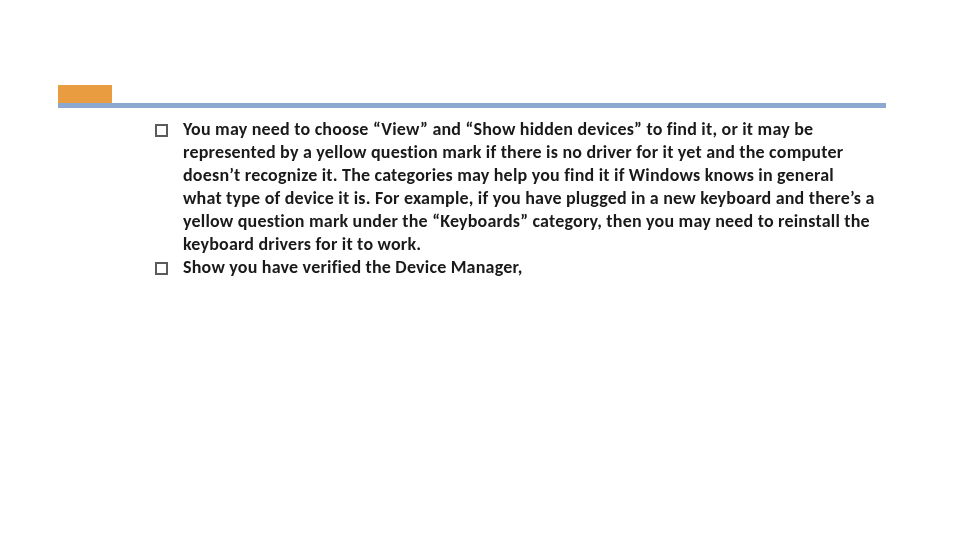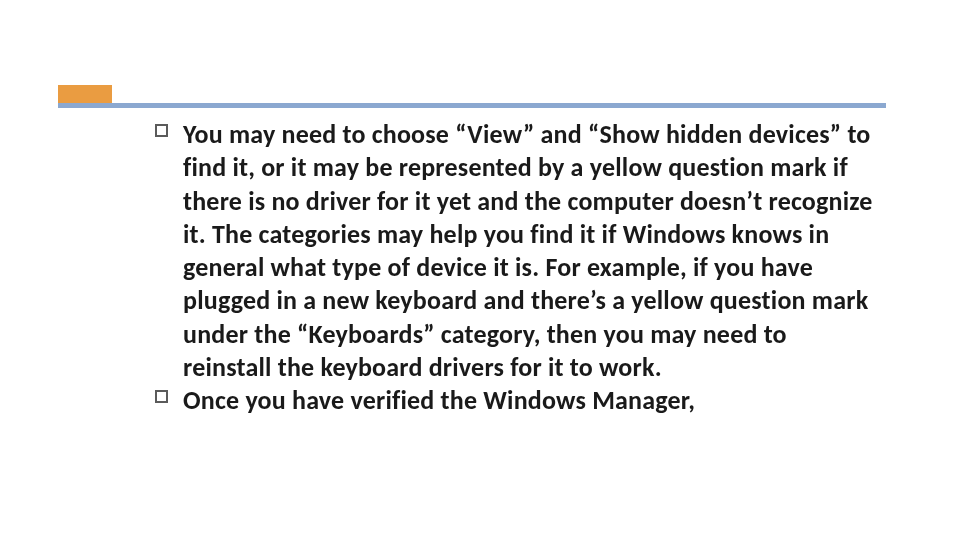--- a/index.html
+++ b/index.html
@@ -55,35 +55,35 @@
       left: 0;
       top: 6px;
       width: 13px;
       height: 13px;
       border: 2px solid #5b5b5b;
       background: transparent;
     }
     .bullet-text {
       font-family: "Gill Sans", "Gill Sans MT", Calibri, sans-serif;
       font-weight: 700;
-      font-size: 26px;
+      font-size: 18px;
       line-height: 1.28;
       color: #1a1a1a;
       letter-spacing: 0.2px;
     }
   </style>
 </head>
 <body>
 
 <div class="slide">
   <div class="accent-bar"></div>
   <div class="divider-line"></div>
   <div class="content">
     <div class="bullet-item">
       <div class="bullet-marker"></div>
       <div class="bullet-text">You may need to choose “View” and “Show hidden devices” to find it, or it may be represented by a yellow question mark if there is no driver for it yet and the computer doesn’t recognize it. The categories may help you find it if Windows knows in general what type of device it is. For example, if you have plugged in a new keyboard and there’s a yellow question mark under the “Keyboards” category, then you may need to reinstall the keyboard drivers for it to work.</div>
     </div>
     <div class="bullet-item">
       <div class="bullet-marker"></div>
-      <div class="bullet-text">Once you have verified the Windows Manager,</div>
+      <div class="bullet-text">Show you have verified the Device Manager,</div>
     </div>
   </div>
 </div>
 
 </body></html>

